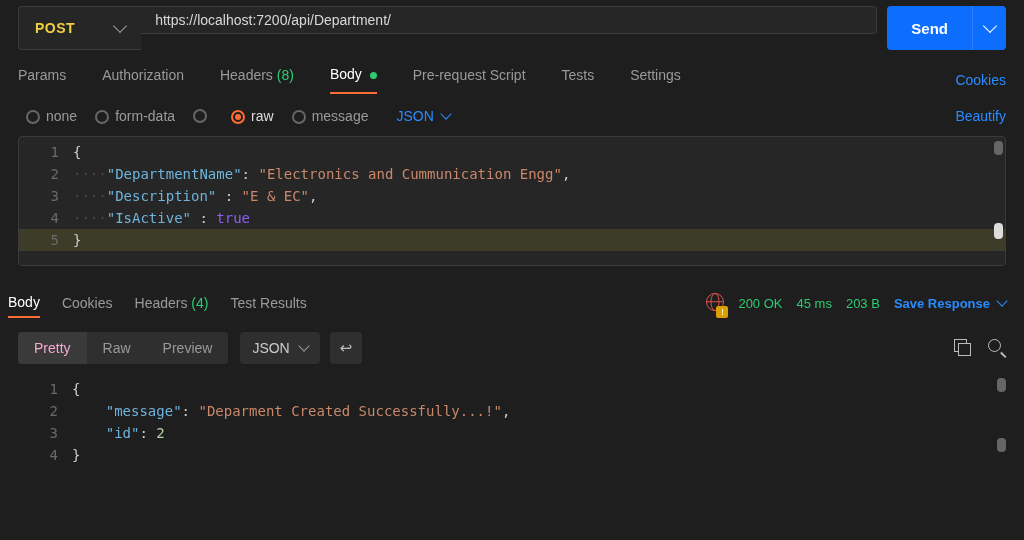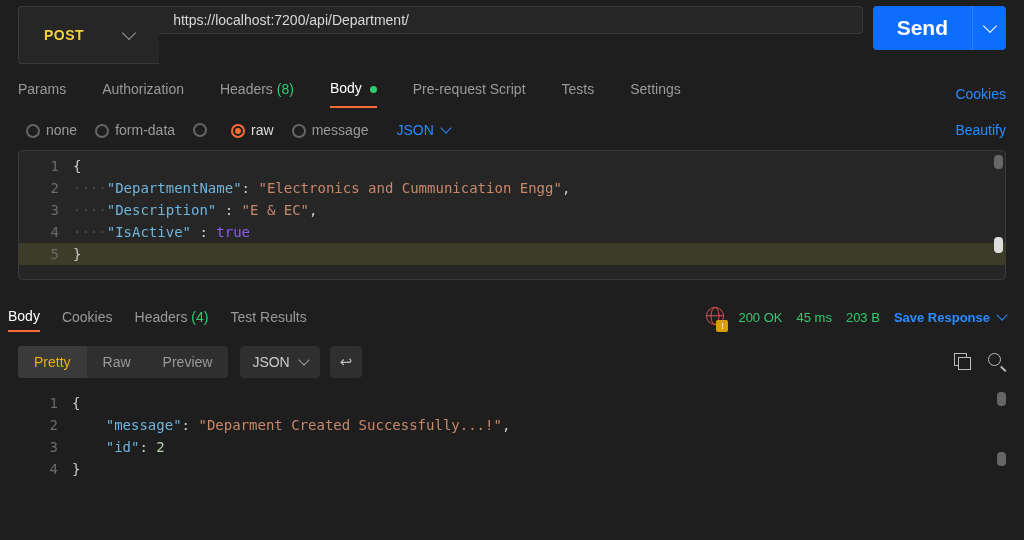--- a/index.html
+++ b/index.html
@@ -17,23 +17,23 @@
     gap: 10px;
     padding: 6px 18px 0 18px;
     align-items: stretch;
   }
   .method-box {
     display: flex;
     align-items: center;
     background: #262626;
     border: 1px solid #3a3a3a;
     border-radius: 4px 0 0 4px;
-    padding: 0 25px;
+    padding: 0 16px;
     gap: 40px;
-    height: 58px;
+    height: 44px;
     border-right: none;
   }
   .method-label { color: #f0d040; font-weight: 600; letter-spacing: 0.5px; }
   .chevron {
     width: 10px; height: 10px;
     border-right: 1.5px solid #999;
     border-bottom: 1.5px solid #999;
     transform: rotate(45deg);
     margin-top: -4px;
   }
@@ -51,21 +51,21 @@
     color: #d8d8d8;
   }
   .send-btn {
     background: #0d6efd;
     color: #fff;
     font-weight: 600;
     border: none;
     border-radius: 4px 0 0 4px;
     padding: 0 24px;
     height: 44px;
-    font-size: 21px;
+    font-size: 15px;
   }
   .send-caret {
     background: #0d6efd;
     border-left: 1px solid #2a82ff;
     border-radius: 0 4px 4px 0;
     height: 44px;
     width: 34px;
     display: flex;
     align-items: center;
     justify-content: center;
@@ -165,21 +165,21 @@
   }
   .status-ok { color: #2ecc71; }
   .save-resp { color: #2a8bff; font-weight: 700; display: flex; align-items: center; gap: 8px; }
   .save-resp .chevron { border-color: #2a8bff; width: 8px; height: 8px; }
   .view-row {
     display: flex; align-items: center; padding: 14px 18px 10px 18px;
     gap: 0; color: #9a9a9a;
   }
   .seg { background: #2f2f2f; border-radius: 4px; display: flex; overflow: hidden; }
   .seg-btn { padding: 8px 16px; cursor: pointer; }
-  .seg-btn.active { background: #3a3a3a; color: #eab308; }
+  .seg-btn.active { background: #3a3a3a; color: #f9a8d4; }
   .json-dd2 {
     display: flex; align-items: center; gap: 10px;
     background: #2f2f2f; border-radius: 4px; padding: 8px 12px;
     margin-left: 12px; color: #ccc;
   }
   .json-dd2 .chevron { border-color: #999; width: 8px; height: 8px; }
   .wrap-btn {
     background: #2f2f2f; border-radius: 4px; padding: 7px 10px; margin-left: 10px;
     display: flex; align-items: center; justify-content: center;
   }

